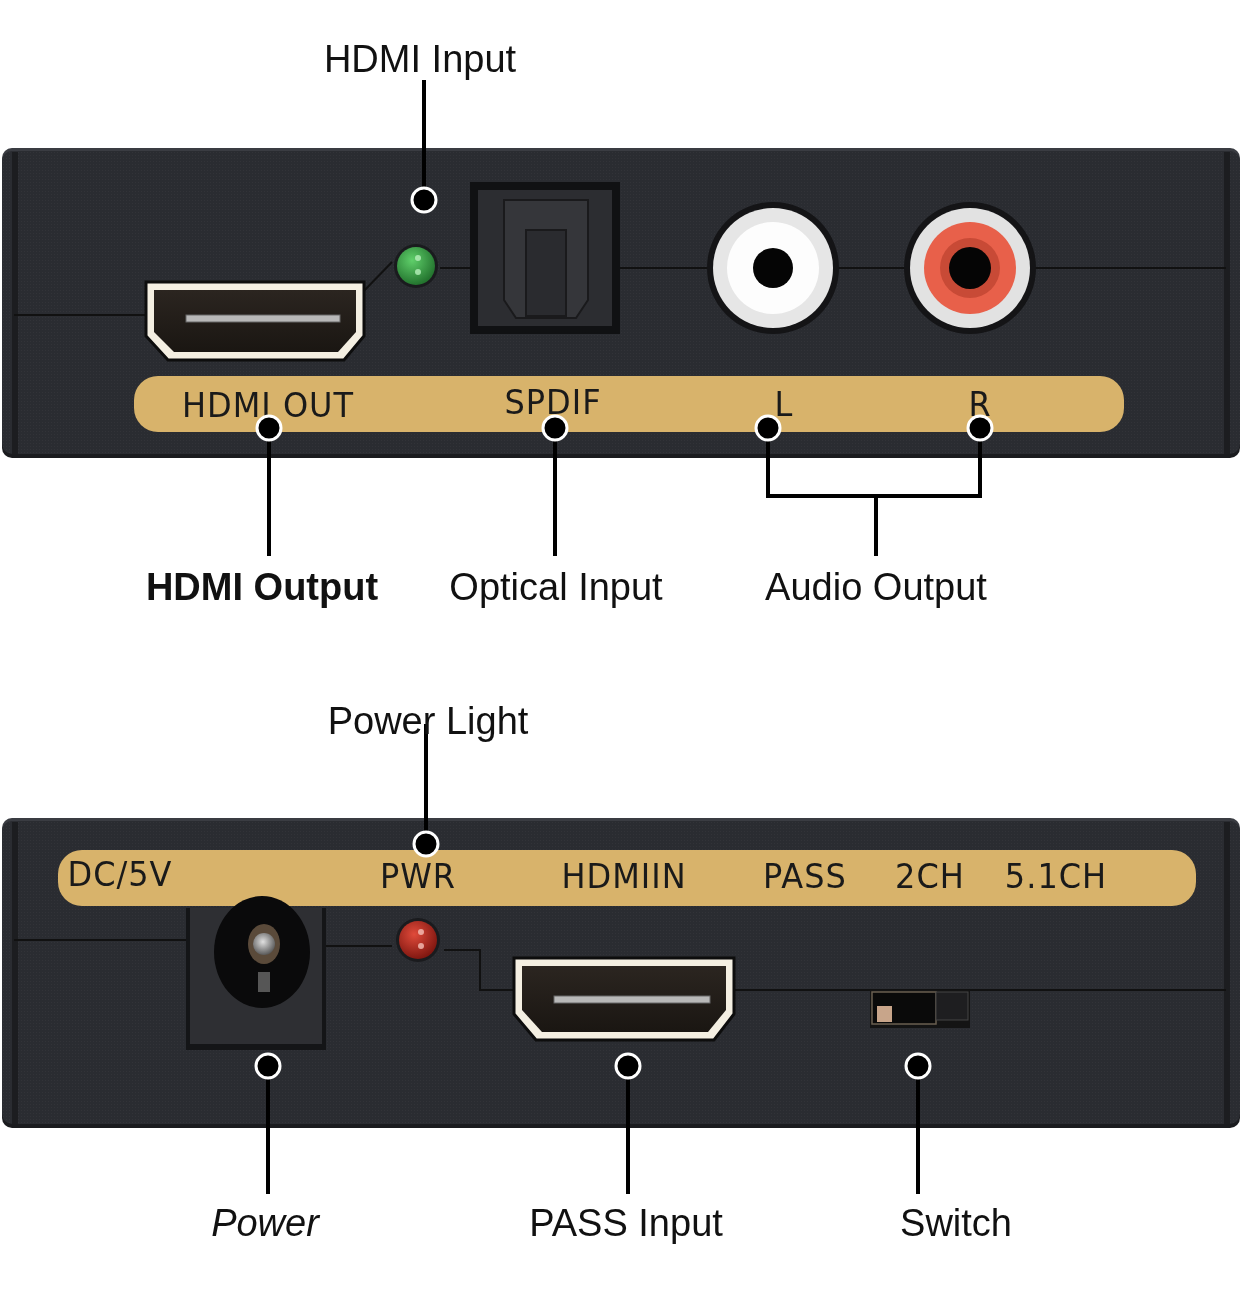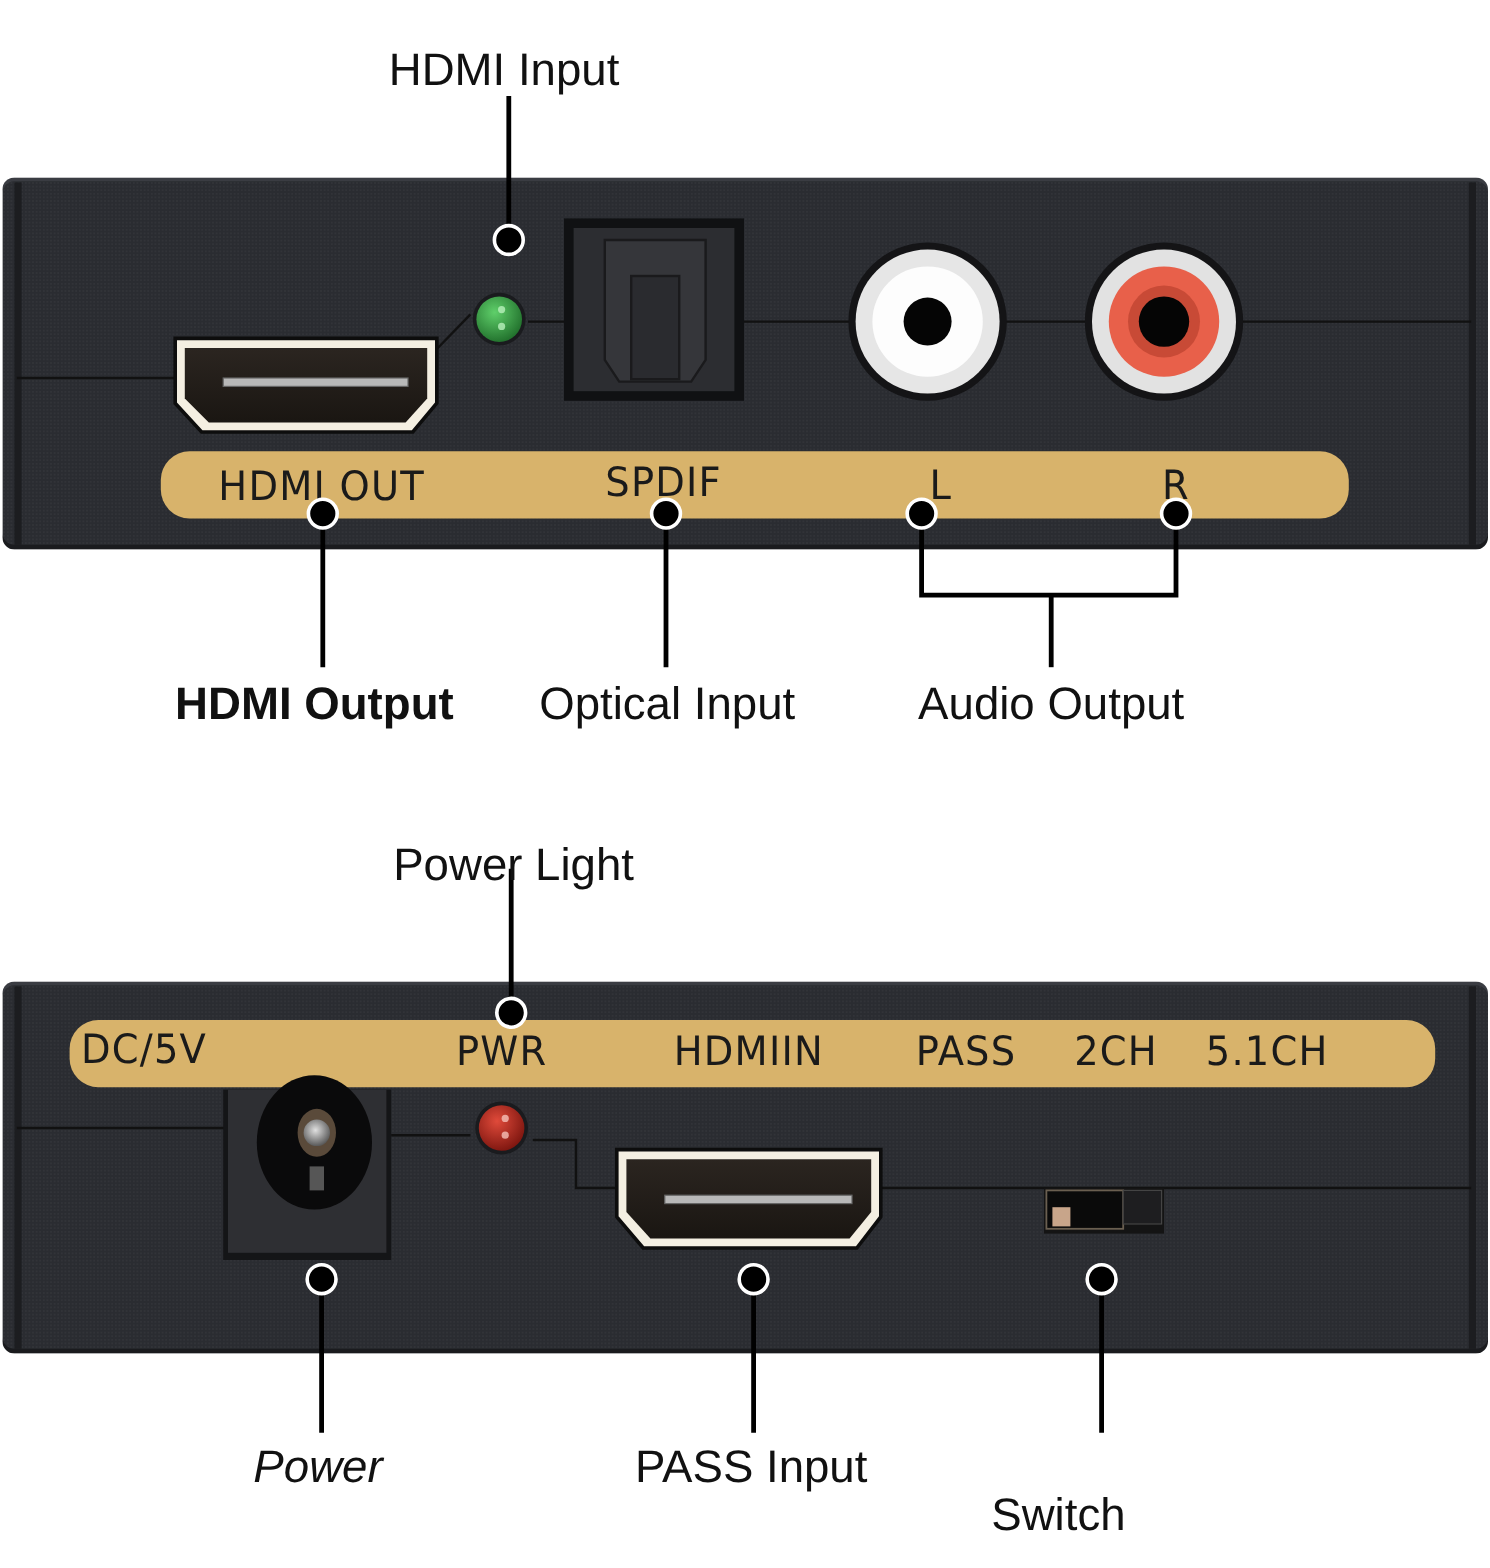--- a/index.html
+++ b/index.html
@@ -168,13 +168,13 @@
 </svg>
 
 <div class="callout" style="left:420px;top:40px;">HDMI Input</div>
 <div class="callout" style="left:262px;top:568px;font-weight:bold;">HDMI Output</div>
 <div class="callout" style="left:556px;top:568px;">Optical Input</div>
 <div class="callout" style="left:876px;top:568px;">Audio Output</div>
 
 <div class="callout" style="left:428px;top:682px;margin-top:20px;">Power Light</div>
 <div class="callout" style="left:265px;top:1204px;font-style:italic;">Power</div>
 <div class="callout" style="left:626px;top:1204px;">PASS Input</div>
-<div class="callout" style="left:882px;top:1204px;margin-top:40px;">Switch</div>
+<div class="callout" style="left:956px;top:1204px;">Switch</div>
 
 </body></html>

